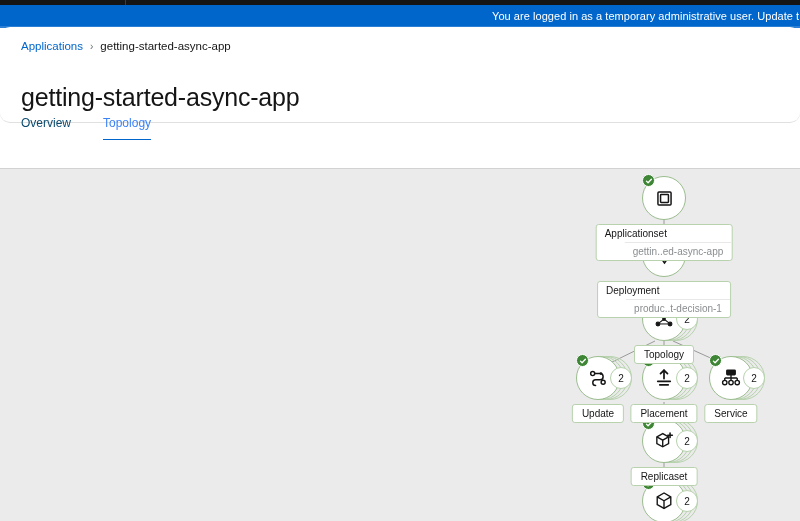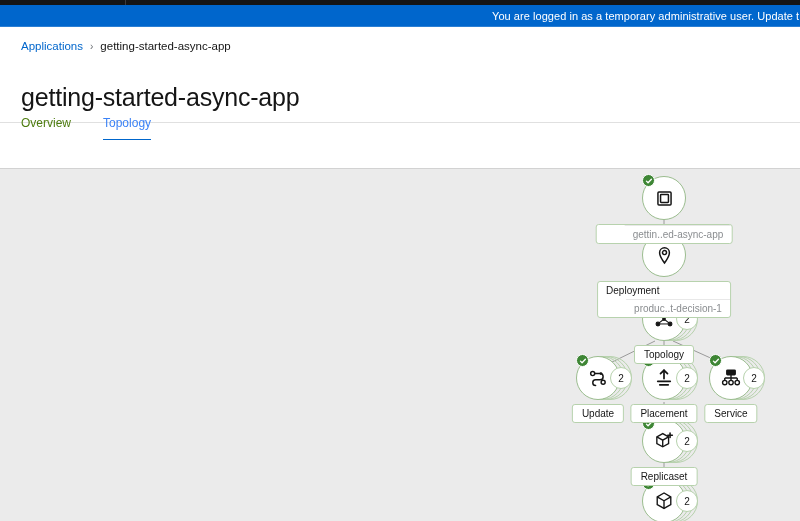--- a/index.html
+++ b/index.html
@@ -42,20 +42,21 @@
   .banner-underglow {
     position:absolute; left:0; top:26px; width:800px; height:2px;
     background:#2b7fd4;
   }
 
   
   .page-head {
     position:absolute; top:27px; left:0; width:800px; height:96px;
     background:#ffffff;
     border-bottom: 1px solid #e0e0e0;
+    border-radius: 10px;
   }
   .breadcrumb {
     position:absolute; left:21px; top:13px;
     font-size:11.5px; color:#151515;
     display:flex; align-items:center; gap:7px;
     white-space:nowrap;
   }
   .breadcrumb .bc-link {
     color:#0066cc; text-decoration:none;
   }
@@ -69,21 +70,21 @@
     line-height:30px;
   }
 
   .tabs {
     position:absolute; left:21px; top:83px;
     display:flex; align-items:flex-start; gap:0;
   }
   .tab {
     position:relative;
     padding: 5px 15px 10px 15px;
-    font-size:12px; color:#4d7c0f;
+    font-size:12px; color:#0c4a6e;
     cursor:pointer;
     line-height:16px;
   }
   .tab:first-child { padding-left: 0; padding-right: 17px;}
   .tab.active { color:#3b82f6; }
   .tab.active::after {
     content:""; position:absolute;
     left:15px; right:15px; bottom:0px; height:2px;
     background:#0066cc;
   }
@@ -253,20 +254,21 @@
             <rect x="7.5" y="7.5" width="9" height="9" rx="0.8"></rect>
           </svg>
         </span>
       </div>
       <div class="status-badge">
         <svg width="8" height="8" viewBox="0 0 12 12">
             <path d="M2.2 6.2 L4.6 8.6 L9.6 3.3" stroke="#ffffff" stroke-width="2" fill="none" stroke-linecap="round" stroke-linejoin="round"></path>
           </svg>
       </div>
       <div class="node-label">
+        <div class="lbl-row">Applicationset</div>
         <div class="lbl-row secondary">gettin..ed-async-app</div>
       </div>
     </div>
 
     <div class="node" style="left:664px; top:86px;">
       <div class="node-circle">
         <span class="node-icon">
           <svg width="21" height="21" viewBox="0 0 24 24" fill="none" stroke="#151515" stroke-width="1.7">
             <path d="M12 3.2c-3.1 0-5.6 2.5-5.6 5.6 0 4.1 5.6 11.8 5.6 11.8s5.6-7.7 5.6-11.8c0-3.1-2.5-5.6-5.6-5.6z"></path>
             <circle cx="12" cy="8.7" r="2.3"></circle>

